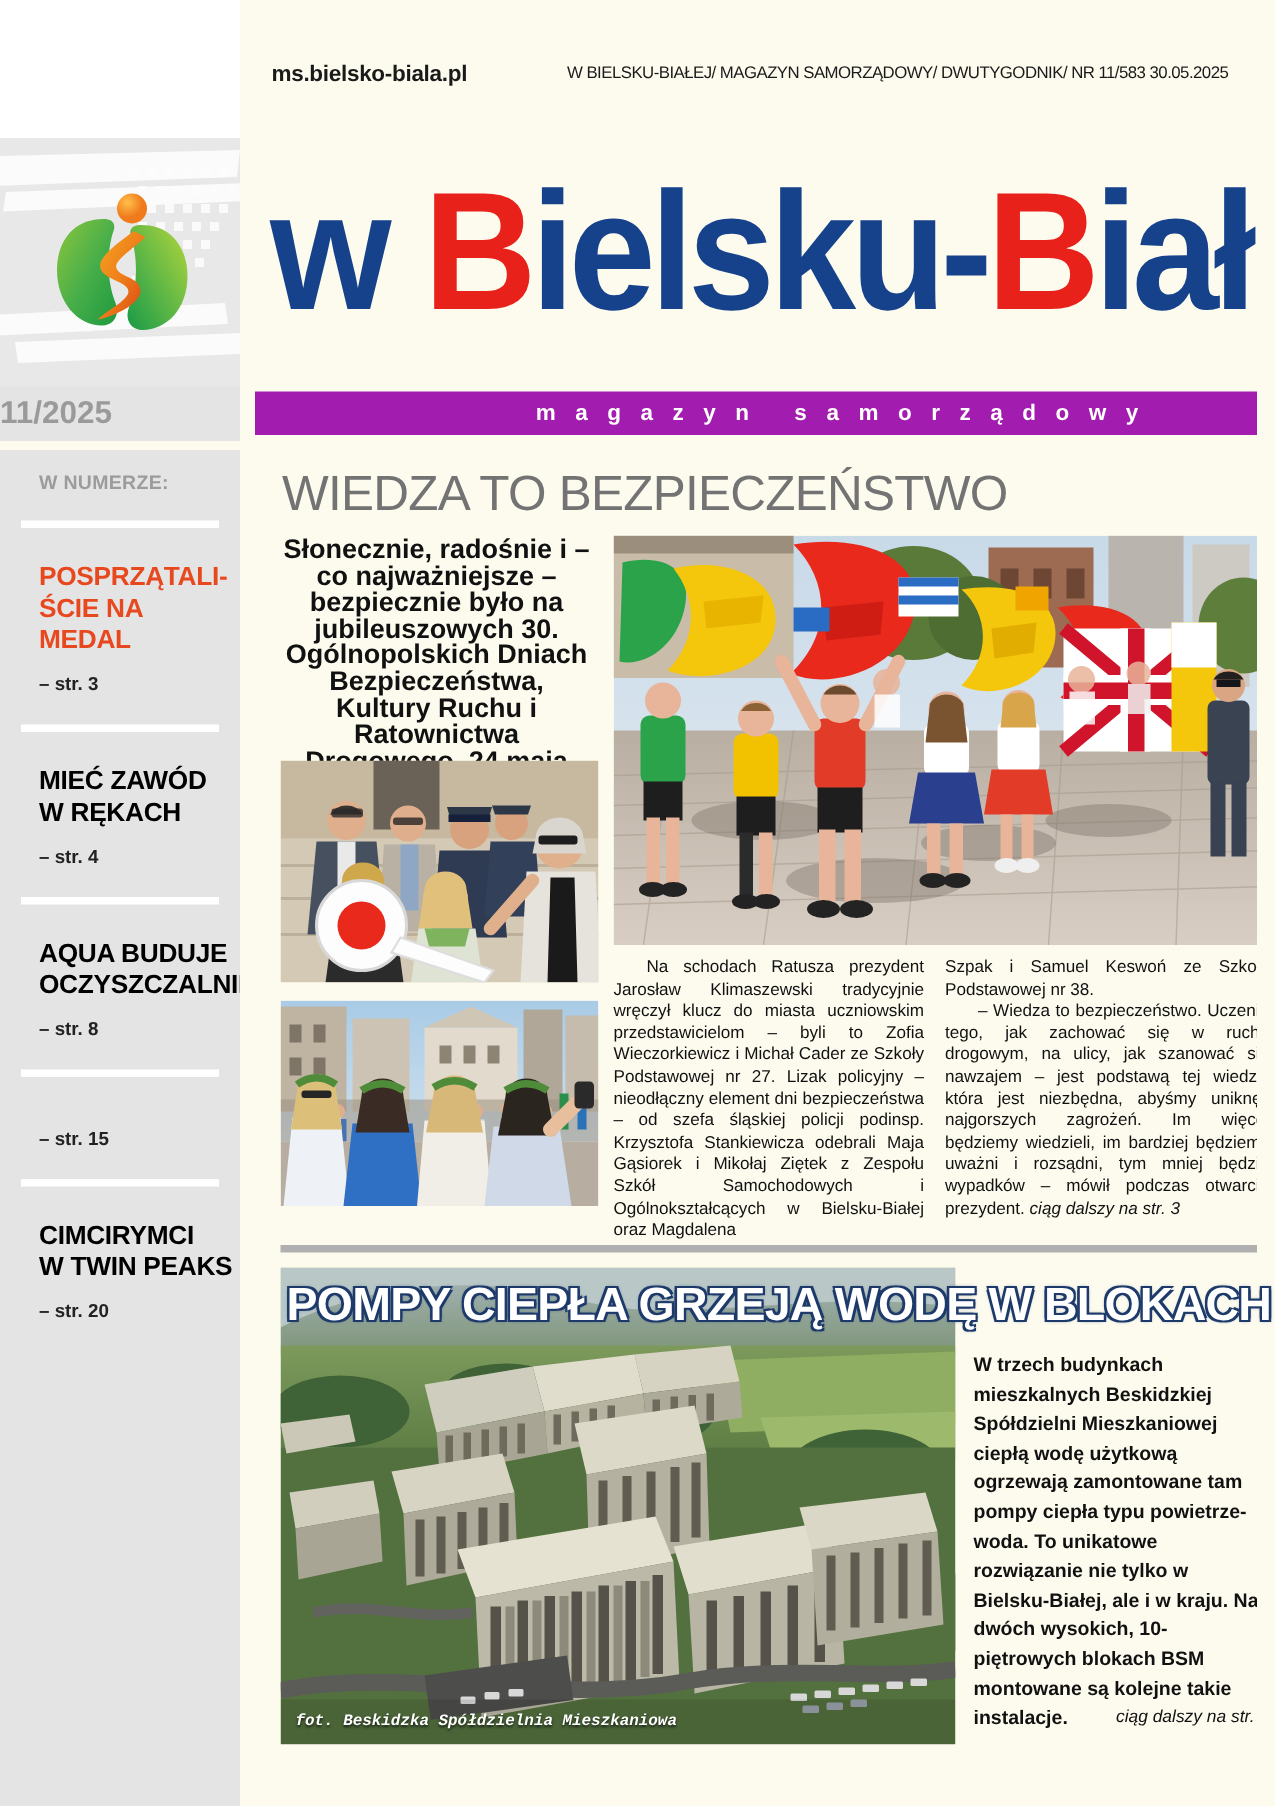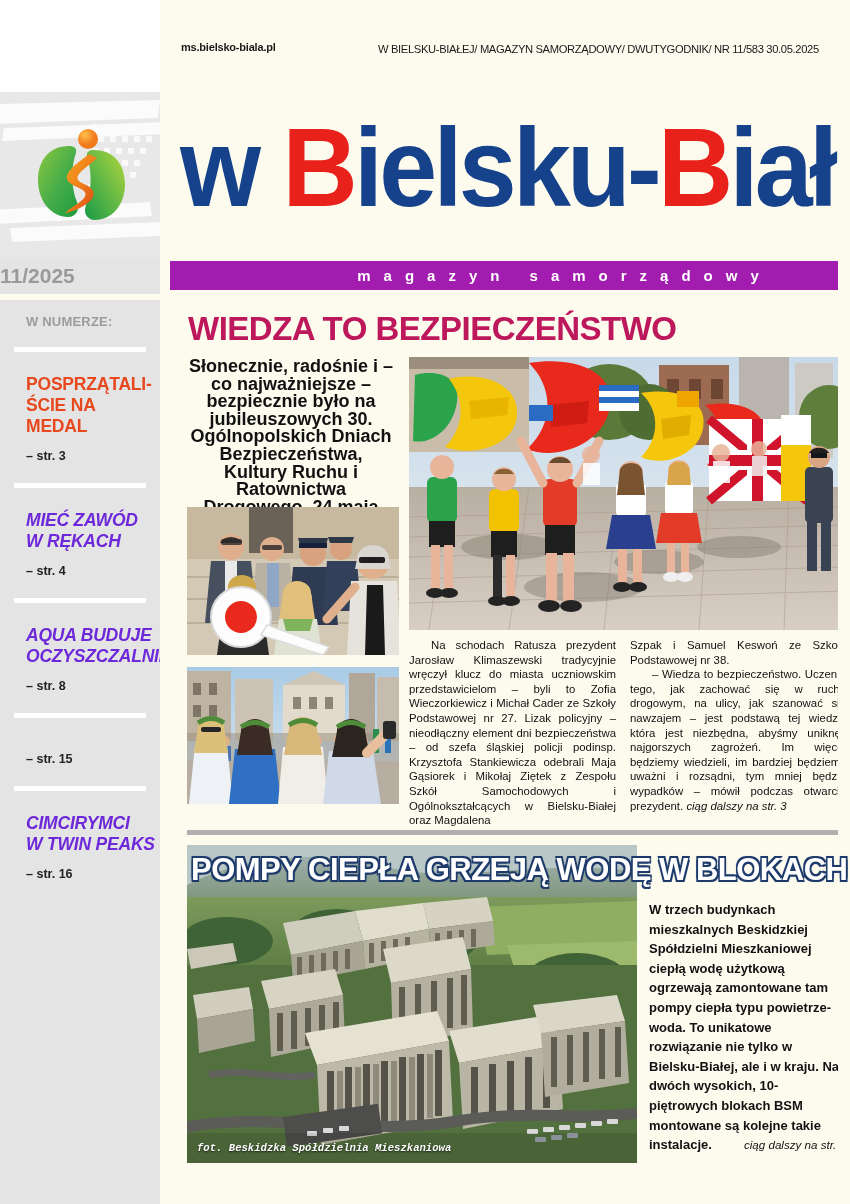--- a/index.html
+++ b/index.html
@@ -20,21 +20,21 @@
   .topbar {
     position: absolute; left: 0; top: 0; width: 850px; height: 92px;
     background: #fdfbee;
   }
   .topbar-left-block {
     position: absolute; left: 0; top: 0; width: 160px; height: 92px;
     background: #ffffff;
   }
   .site-url {
     position: absolute; left: 181px; top: 41px;
-    font-size: 11px; font-weight: bold; color: #1a1a1a;
+    font-size: 15px; font-weight: bold; color: #1a1a1a;
     letter-spacing: -0.2px;
   }
   .issue-line {
     position: absolute; left: 378px; top: 43px;
     font-size: 11.2px; color: #1a1a1a; letter-spacing: -0.35px;
     white-space: nowrap;
   }
 
   
   .masthead {
@@ -103,35 +103,35 @@
     padding: 14px 0 18px 26px;
     font-size: 13px; font-weight: bold; color: #9c9c9c;
     letter-spacing: .2px;
   }
   .sb-item { padding: 22px 0 20px 26px; border-radius: 15px; }
   .sb-title {
     font-size: 17.5px; font-weight: bold; line-height: 21px;
     letter-spacing: -.2px; white-space: pre-line;
   }
   .sb-title.accent { color: #e8481e; }
-  .sb-title.muted  { color: #6d28d9; font-style: italic; }
+  .sb-title.muted  { color: #000000; }
   .sb-page {
     margin-top: 12px; font-size: 12.5px; font-weight: bold; color: #222222;
   }
 
   
   .main {
     position: absolute; left: 160px; top: 300px;
     width: 690px; height: 904px;
     background: #fdfbee;
   }
 
   .headline1 {
     position: absolute; left: 28px; top: 10px;
-    font-size: 33px; font-weight: bold; color: #be185d;
+    font-size: 33px; font-weight: normal; color: #737373;
     letter-spacing: -0.5px; white-space: nowrap;
   }
 
   
   .lead {
     position: absolute; left: 27px; top: 58px; width: 208px;
     font-size: 18px; font-weight: bold; line-height: 17.6px;
     color: #111111; text-align: center;
   }
 
@@ -343,21 +343,21 @@
     <div class="sb-sep"></div>
 
     <div class="sb-item">
       <div class="sb-page">– str. 15</div>
     </div>
     <div class="sb-sep"></div>
 
     <div class="sb-item">
       <div class="sb-title muted">CIMCIRYMCI
 W TWIN PEAKS</div>
-      <div class="sb-page">– str. 16</div>
+      <div class="sb-page">– str. 20</div>
     </div>
   </div>
 
   <div class="main">
 
     <div class="headline1">WIEDZA TO BEZPIECZEŃSTWO</div>
 
     <div class="lead">Słonecznie, radośnie i – co najważniejsze – bezpiecznie było na jubileuszowych 30. Ogólnopolskich Dniach Bezpieczeństwa, Kultury Ruchu i Ratownictwa Drogowego. 24 maja młodzież i dzieci ze szkół w Bielsku-Białej przejęły władzę w stolicy Podbeskidzia.</div>
 
     <div class="photo-parade">

